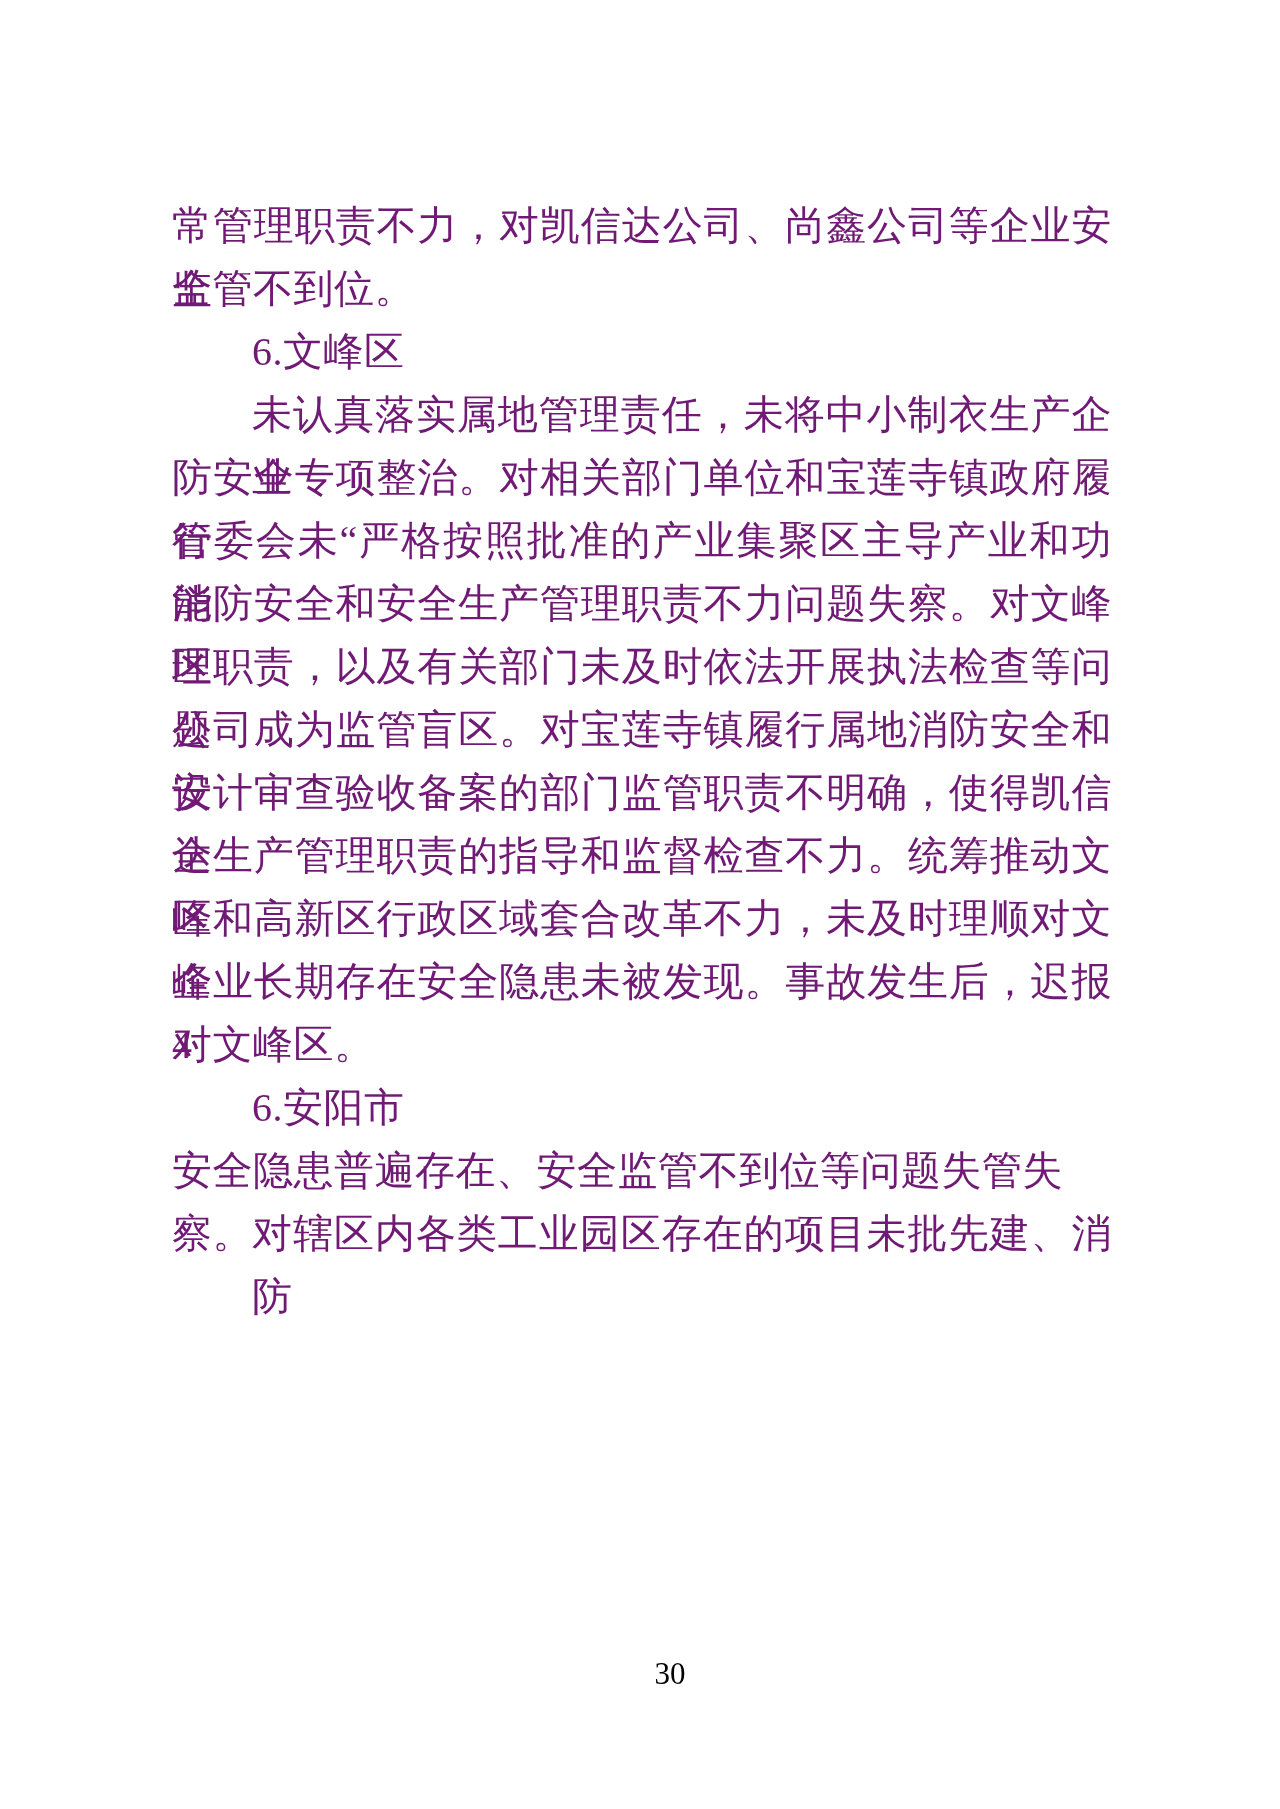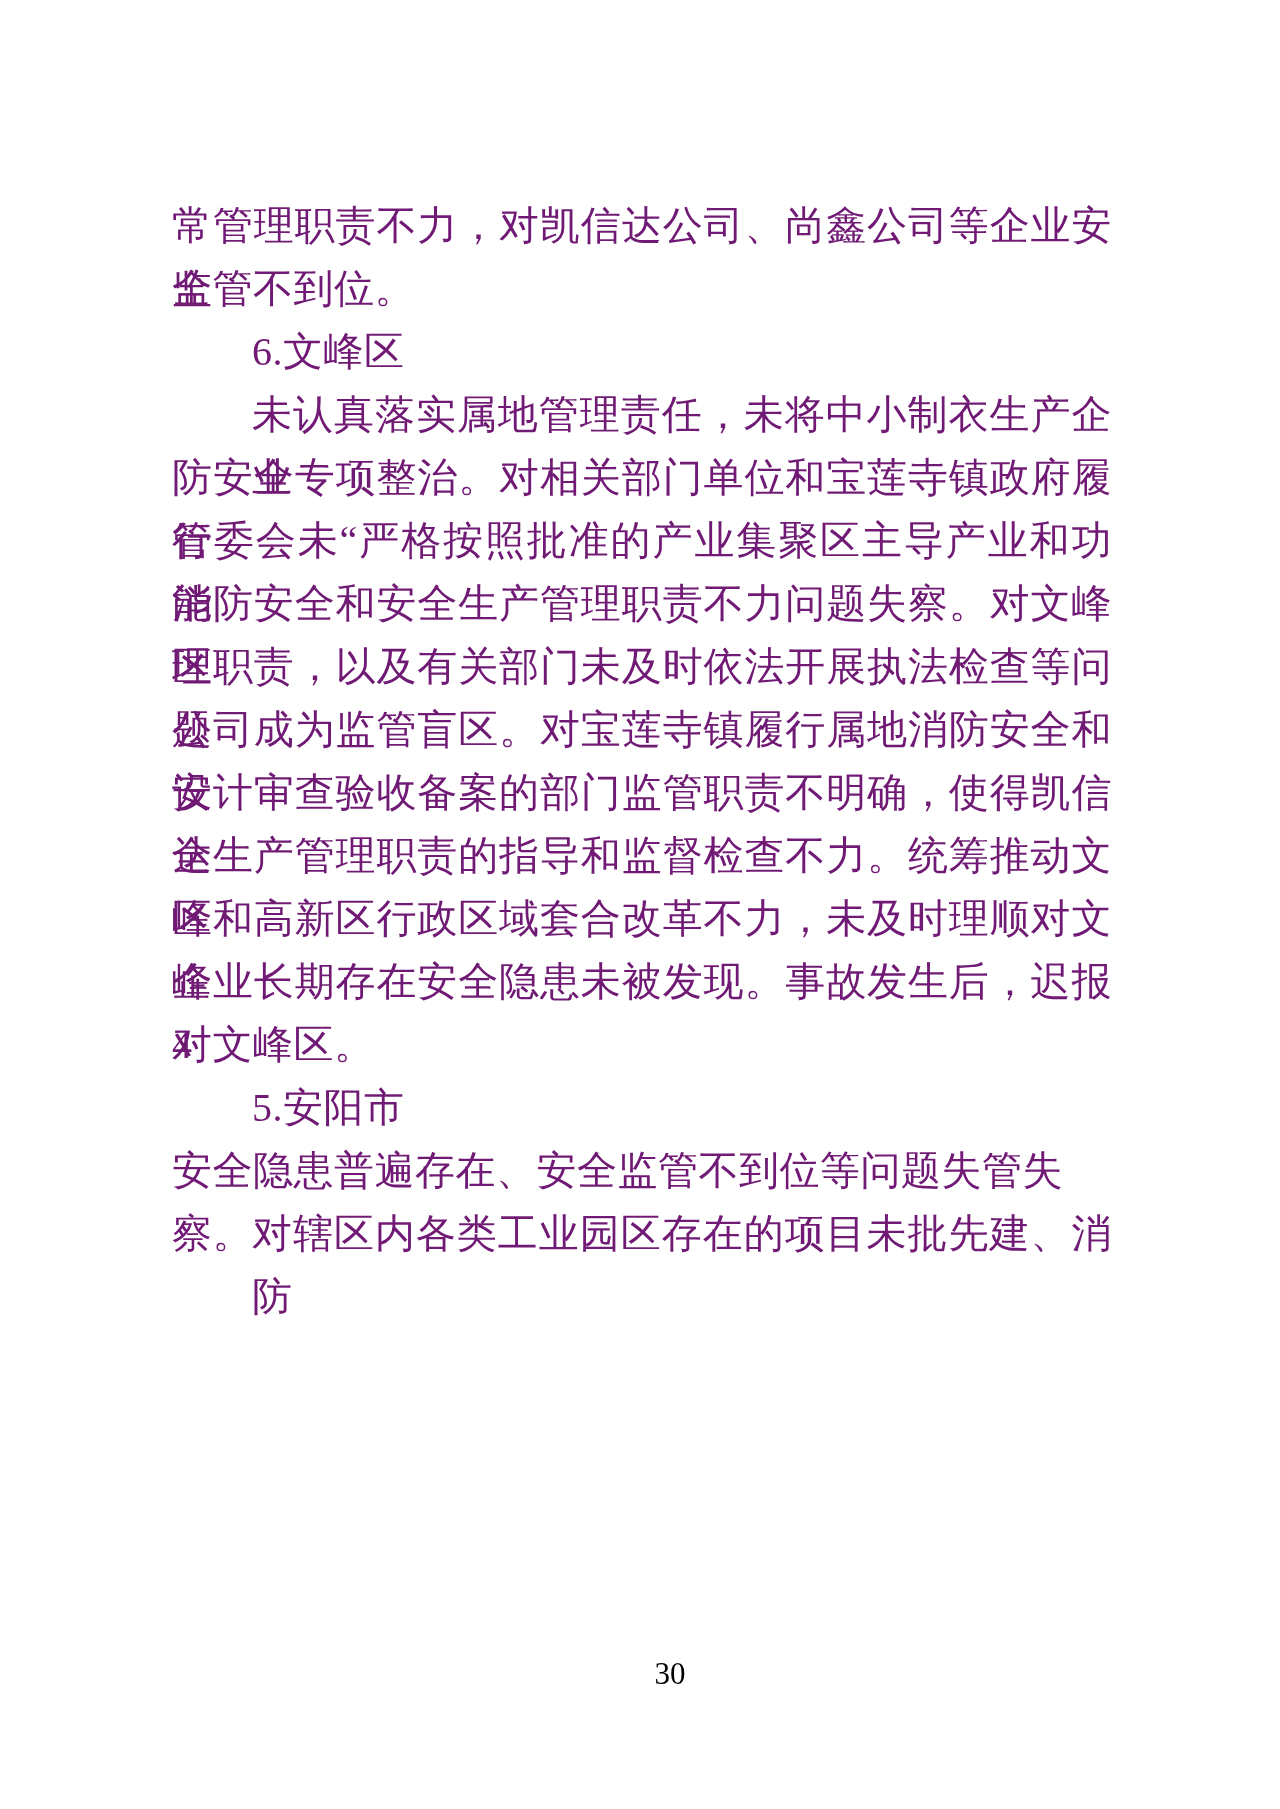--- a/index.html
+++ b/index.html
@@ -67,18 +67,18 @@
       <div class="line justify">防安全专项整治。对相关部门单位和宝莲寺镇政府履行</div>
       <div class="line justify">管委会未“严格按照批准的产业集聚区主导产业和功能</div>
       <div class="line justify">消防安全和安全生产管理职责不力问题失察。对文峰区</div>
       <div class="line justify">理职责，以及有关部门未及时依法开展执法检查等问题</div>
       <div class="line justify">公司成为监管盲区。对宝莲寺镇履行属地消防安全和安</div>
       <div class="line justify">设计审查验收备案的部门监管职责不明确，使得凯信达</div>
       <div class="line justify">全生产管理职责的指导和监督检查不力。统筹推动文峰</div>
       <div class="line justify">区和高新区行政区域套合改革不力，未及时理顺对文峰</div>
       <div class="line justify">企业长期存在安全隐患未被发现。事故发生后，迟报 4</div>
       <div class="line">对文峰区。</div>
-      <div class="line indent">5.安阳市</div>
+      <div class="line indent">6.安阳市</div>
       <div class="line">安全隐患普遍存在、安全监管不到位等问题失管失察。</div>
       <div class="line indent justify">对辖区内各类工业园区存在的项目未批先建、消防</div>
     </div>
   <div class="page-number">30</div>
 </div>
 
 </body></html>

